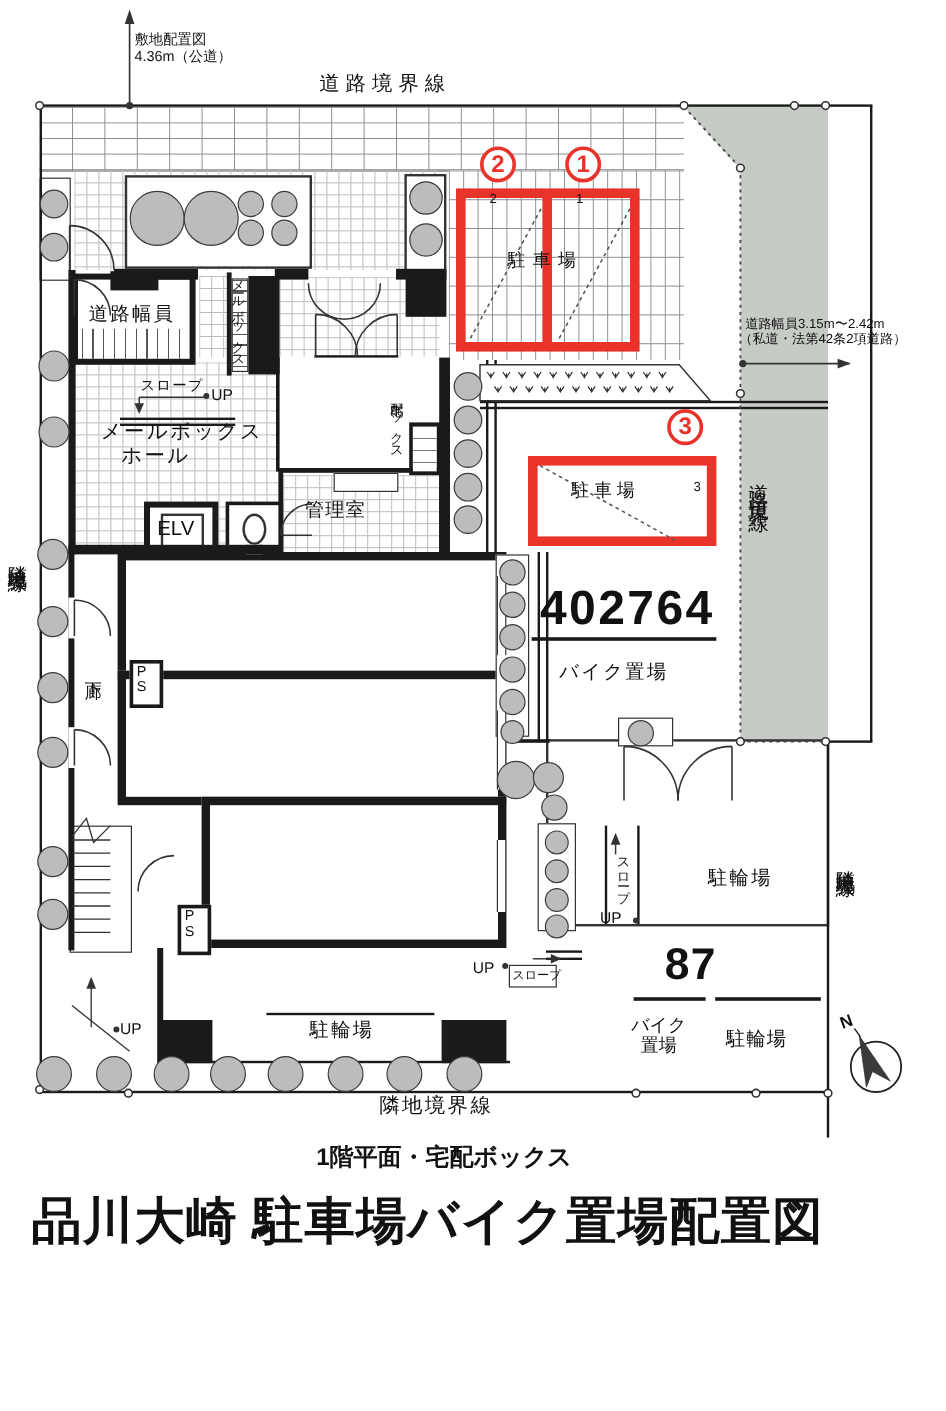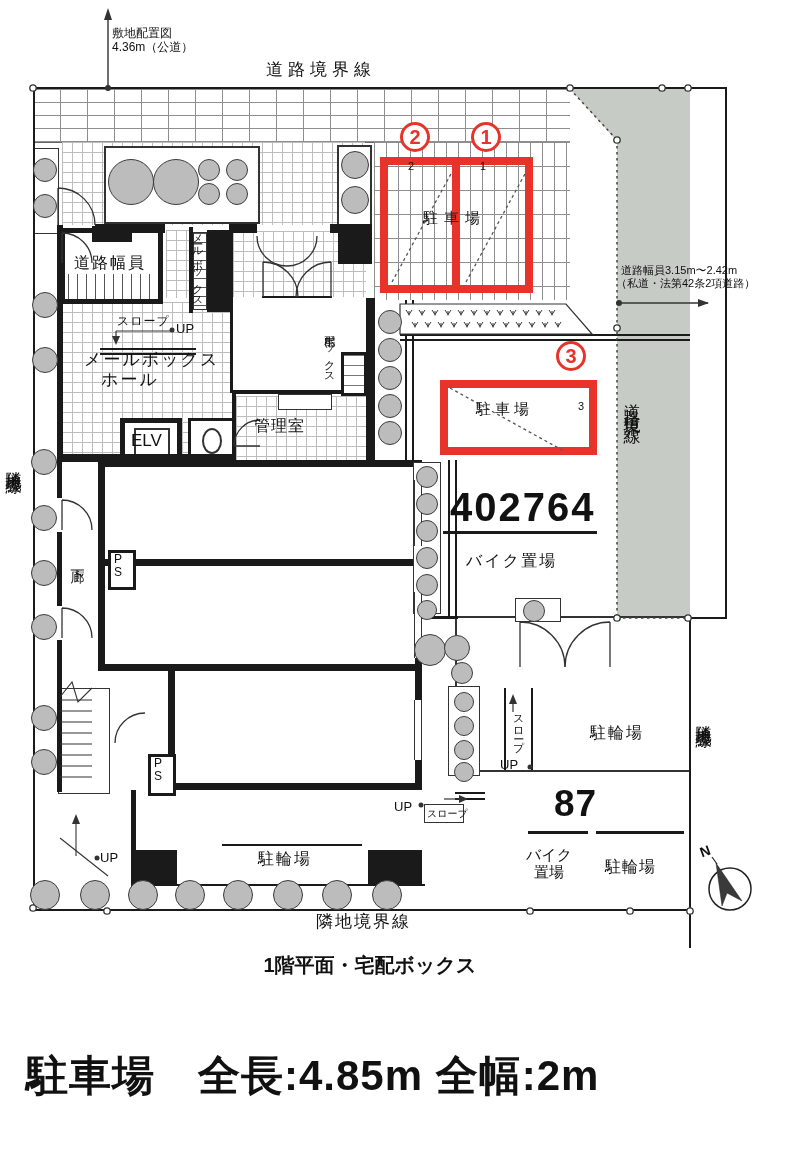--- a/index.html
+++ b/index.html
@@ -227,21 +227,21 @@
 
   <div class="lbl" style="left:258px;top:850px;font-size:16px;letter-spacing:2px;">駐輪場</div>
   <div class="lbl" style="left:100px;top:851px;font-size:13px;">UP</div>
   <div class="lbl" style="left:394px;top:800px;font-size:13px;">UP</div>
   <div class="lbl" style="left:427px;top:808px;font-size:10px;">スロープ</div>
   <div class="lbl" style="left:316px;top:912px;font-size:17px;letter-spacing:2px;">隣地境界線</div>
   <div class="lbl v" style="left:4px;top:458px;font-size:16px;letter-spacing:2px;">隣地境界線</div>
   <div class="lbl" style="left:700px;top:843px;font-size:14px;font-weight:bold;transform:rotate(-20deg);">N</div>
 
   <div class="lbl" style="left:0;top:954px;width:740px;text-align:center;font-size:20px;font-weight:bold;">1階平面・宅配ボックス</div>
-  <div class="lbl footer-line" style="left:26px;top:1052px;font-size:42px;">駐車場　全長:4.85m 全幅:2m</div>
+  <div class="lbl footer-line" style="left:26px;top:994px;font-size:42px;">品川大崎 駐車場バイク置場配置図</div>
 
   <div id="structures">
       <div class="wall" style="left: 95px; top: 224px; width: 70px; height: 9px;"></div>
       <div class="wall" style="left: 229px; top: 224px; width: 28px; height: 9px;"></div>
       <div class="wall" style="left: 330px; top: 224px; width: 42px; height: 9px;"></div>
       <div class="wall" style="left: 92px; top: 226px; width: 40px; height: 16px;"></div>
       <div class="wall" style="left: 338px; top: 226px; width: 34px; height: 38px;"></div>
       <div class="wall" style="left: 57px; top: 225px; width: 6px; height: 237px;"></div>
       <div class="wall" style="left: 57px; top: 454px; width: 178px; height: 8px;"></div>
       <div class="wall" style="left: 230px; top: 298px; width: 3px; height: 95px;"></div>

